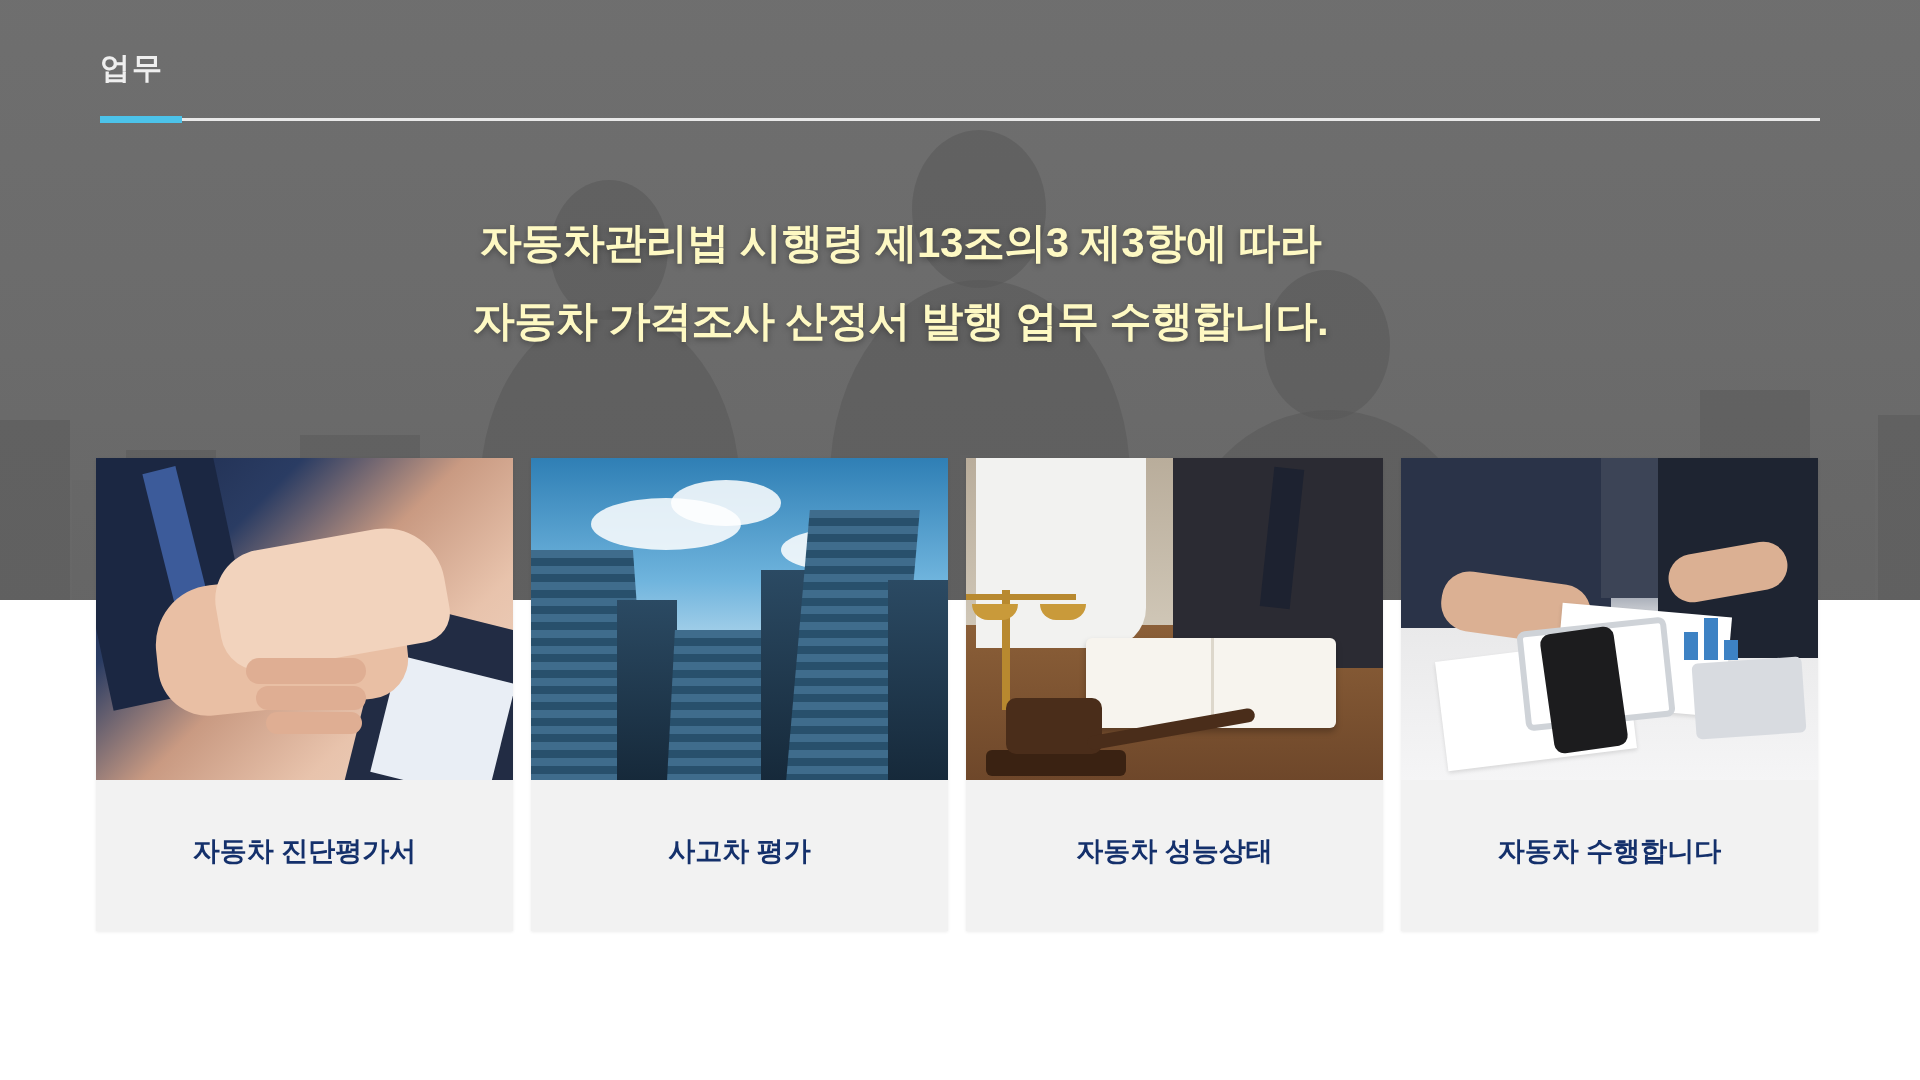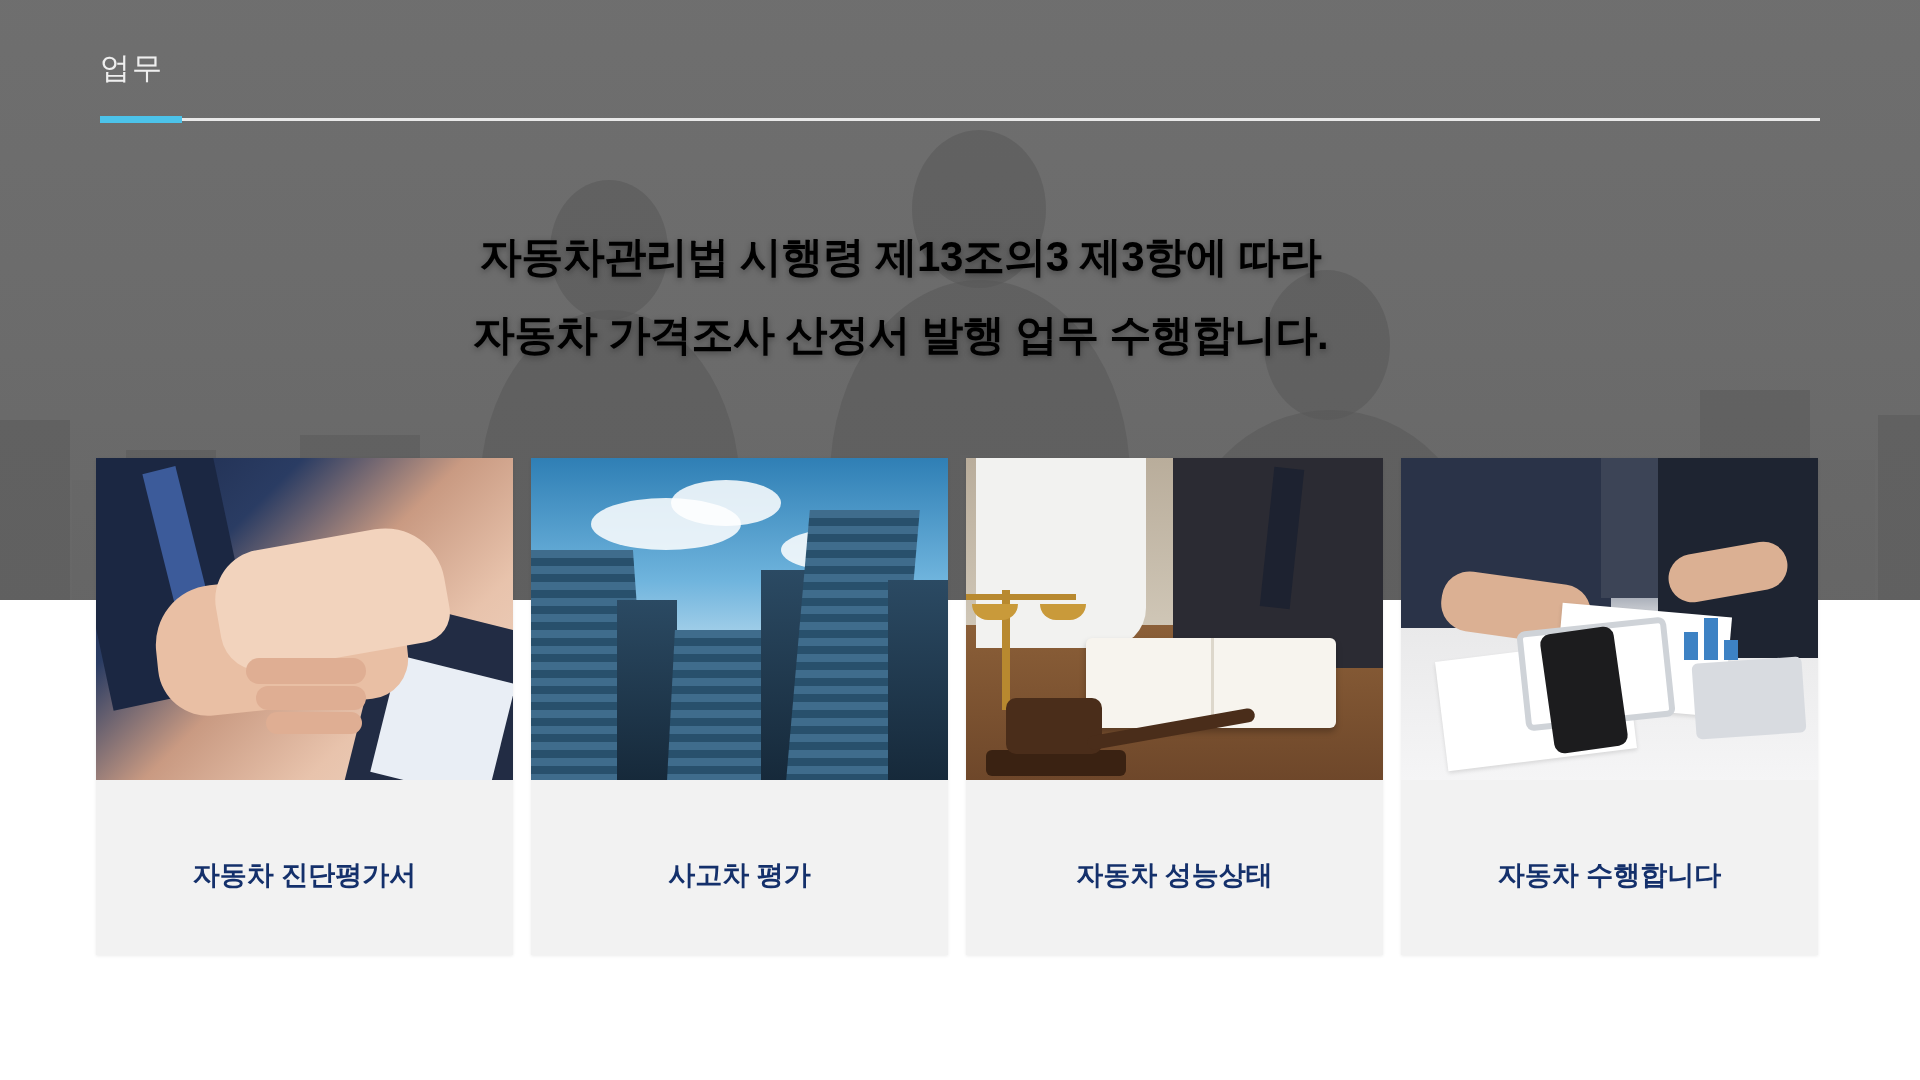--- a/index.html
+++ b/index.html
@@ -57,42 +57,42 @@
     background: linear-gradient(180deg, rgba(110,110,110,0.55) 0%, rgba(105,105,105,0.60) 55%, rgba(100,100,100,0.72) 100%);
   }
 
   
   .section-label {
     position: absolute;
     left: 100px; top: 48px;
     font-size: 30px;
     color: #efefef;
     letter-spacing: 2px;
-    font-weight: 400;
+    font-weight: 700;
   }
   .rule {
     position: absolute;
     left: 100px; top: 118px;
     width: 1720px; height: 3px;
     background: rgba(255,255,255,0.85);
   }
   .rule-accent {
     position: absolute;
     left: 100px; top: 116px;
     width: 82px; height: 7px;
     background: #4cc3ea;
   }
 
   
   .headline {
     position: absolute;
-    left: 0; top: 218px;
+    left: 0; top: 204px;
     width: 1801px;
     text-align: center;
-    color: #000000;
+    color: #fef9c3;
     font-weight: bold;
     font-size: 42px;
     line-height: 1.85;
     text-shadow: 0 2px 6px rgba(0,0,0,0.35);
     letter-spacing: -0.5px;
   }
   .headline .ln { display: block; }
 
   
   .cards {
@@ -108,21 +108,21 @@
     display: flex;
     flex-direction: column;
     box-shadow: 0 1px 3px rgba(0,0,0,0.08);
   }
   .card-img {
     width: 100%; height: 322px;
     position: relative;
     overflow: hidden;
   }
   .card-caption {
-    padding: 68px 10px 52px;
+    padding: 44px 10px 52px;
     text-align: center;
     color: #14306b;
     font-weight: bold;
     font-size: 27px;
     line-height: 2.05;
   }
   .card-caption .ln { display: block; }
 
   
   .art-handshake { background: linear-gradient(135deg,#1d2a4a 0%, #2a3c63 28%, #c99a82 50%, #e8c3ac 72%, #f0d6c4 100%); }

